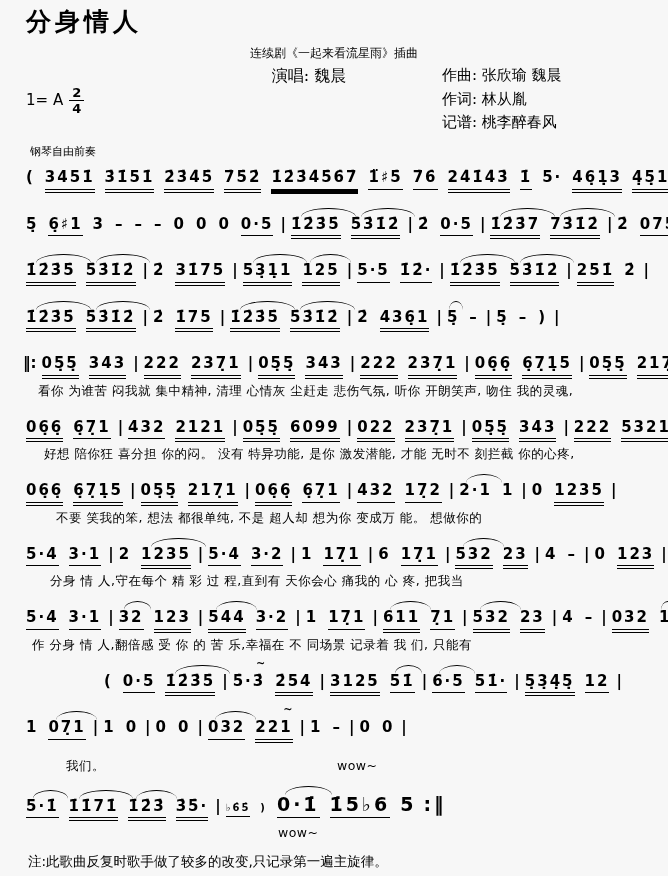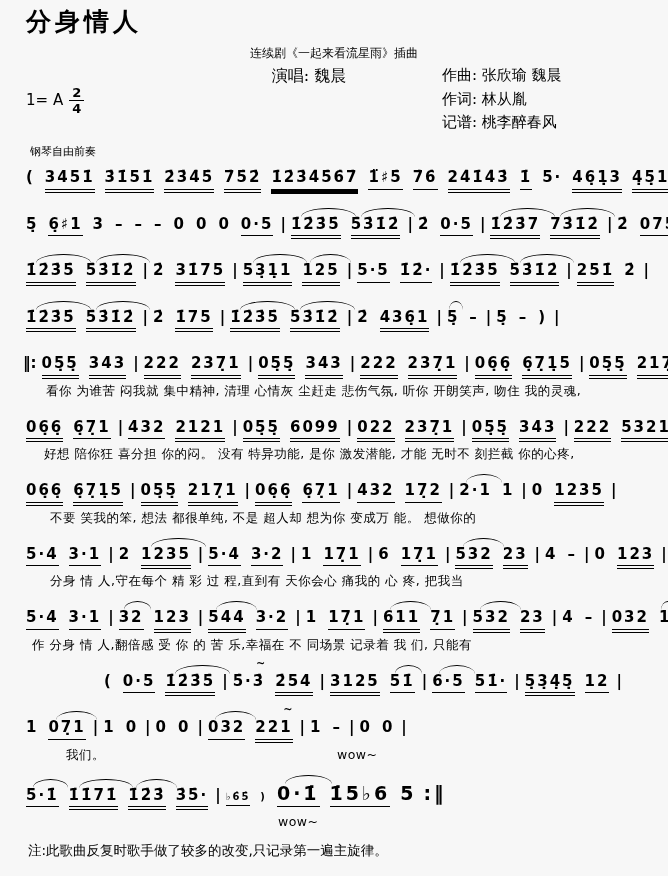--- a/index.html
+++ b/index.html
@@ -176,21 +176,21 @@
         <span class="tok bar">|</span>
         <span class="tok u2">222</span>
         <span class="tok u2">237̣1</span>
         <span class="tok bar">|</span>
         <span class="tok u2">06̣6̣</span>
         <span class="tok u2">6̣7̣1̣5</span>
         <span class="tok bar">|</span>
         <span class="tok u2">05̣5̣</span>
         <span class="tok u2">217̣1</span>
       </div>
-      <div class="lyr"><span style="margin-left: 16px;">看你 为谁苦 闷我就 集中精神,  清理 心情灰 尘赶走 悲伤气氛,  听你 开朗笑声,  吻住 我的灵魂,</span></div>
+      <div class="lyr"><span style="margin-left: 8px;">看你 为谁苦 闷我就 集中精神,  清理 心情灰 尘赶走 悲伤气氛,  听你 开朗笑声,  吻住 我的灵魂,</span></div>
       <div class="mline">
         <span class="tok u2">06̣6̣</span>
         <span class="tok u1">6̣7̣1</span>
         <span class="tok bar">|</span>
         <span class="tok u1">432</span>
         <span class="tok u2">2121</span>
         <span class="tok bar">|</span>
         <span class="tok u2">05̣5̣</span>
         <span class="tok u2">6099</span>
         <span class="tok bar">|</span>
@@ -217,21 +217,21 @@
         <span class="tok u1">432</span>
         <span class="tok u1">17̣2</span>
         <span class="tok bar">|</span>
         <span class="tok arc">2·1</span>
         <span class="tok">1</span>
         <span class="tok bar">|</span>
         <span class="tok">0</span>
         <span class="tok u2">1235</span>
         <span class="tok bar">|</span>
       </div>
-      <div class="lyr"><span style="margin-left: 20px;">不要 笑我的笨,  想法 都很单纯,  不是 超人却 想为你 变成万  能。      想做你的</span></div>
+      <div class="lyr"><span style="margin-left: 26px;">不要 笑我的笨,  想法 都很单纯,  不是 超人却 想为你 变成万  能。      想做你的</span></div>
       <div class="mline">
         <span class="tok u1">5·4</span>
         <span class="tok u1">3·1</span>
         <span class="tok bar">|</span>
         <span class="tok">2</span>
         <span class="tok u2 arc">1235</span>
         <span class="tok bar">|</span>
         <span class="tok u1">5·4</span>
         <span class="tok u1">3·2</span>
         <span class="tok bar">|</span>
@@ -309,21 +309,21 @@
         <span class="tok u1 arc">032</span>
         <span class="tok u2 wavy">221</span>
         <span class="tok bar">|</span>
         <span class="tok">1</span>
         <span class="tok">–</span>
         <span class="tok bar">|</span>
         <span class="tok">0</span>
         <span class="tok">0</span>
         <span class="tok bar">|</span>
       </div>
-      <div class="lyr"><span style="margin-left: 36px;">我们。</span><span style="margin-left: 232px;">wow~</span></div>
+      <div class="lyr"><span style="margin-left: 36px; margin-top: 11px;">我们。</span><span style="margin-left: 232px;">wow~</span></div>
       <div class="mline">
         <span class="tok u1 arc">5·1̇</span>
         <span class="tok u2 arc">1̇1̇71̇</span>
         <span class="tok u2 arc">1̇2̇3̇</span>
         <span class="tok u2">3̇5̇·</span>
         <span class="tok bar">|</span>
         <span class="tok u1 sm">♭6̇5̇</span>
         <span class="tok sm">)</span>
         <span class="tok u1 arc lg">0·1̇</span>
         <span class="tok u1 lg">1̇5♭6</span>

